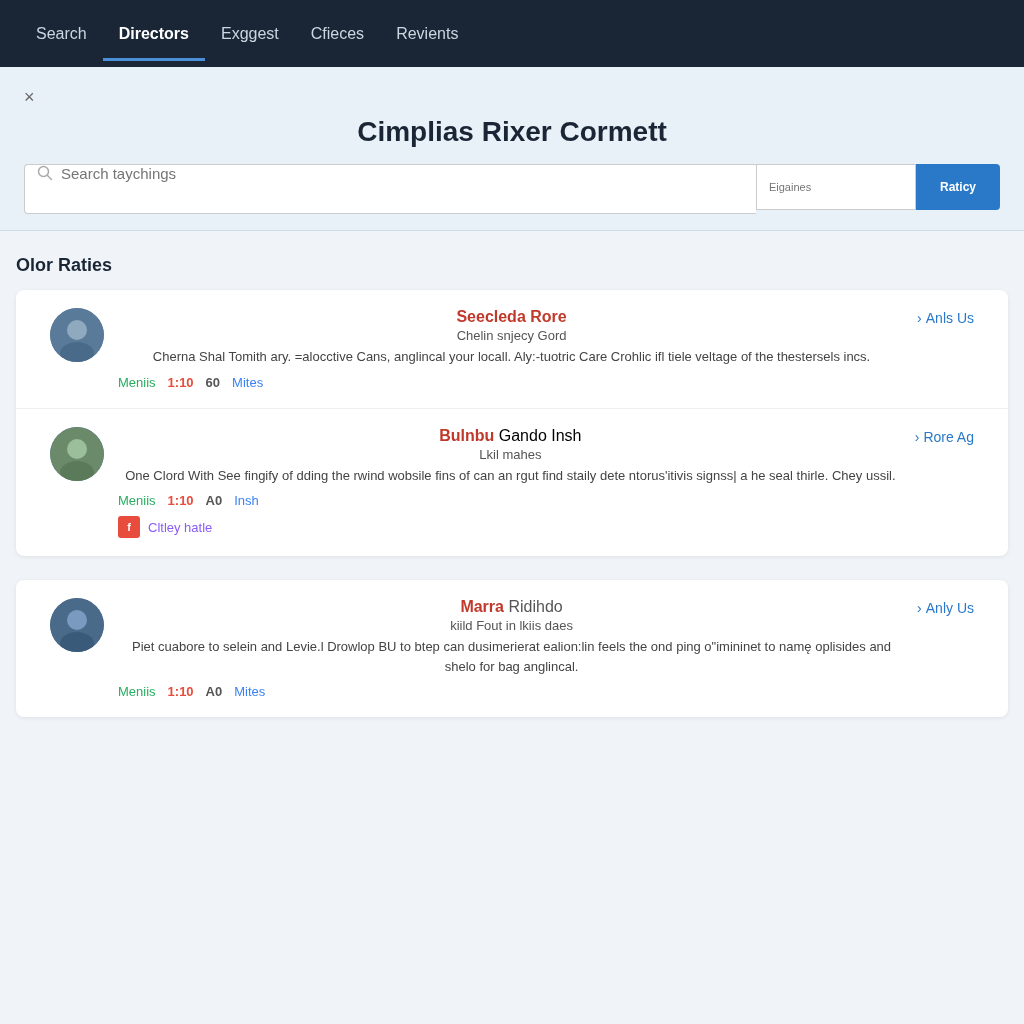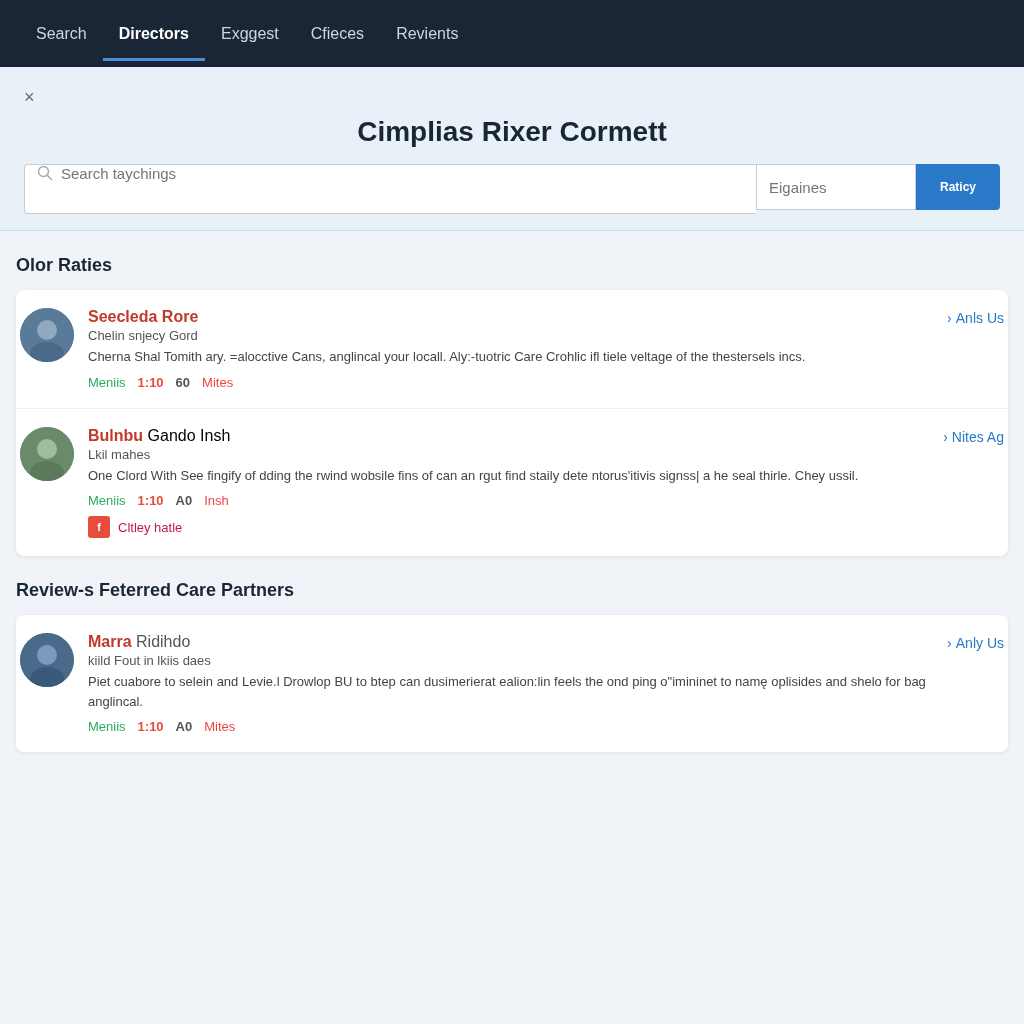--- a/index.html
+++ b/index.html
@@ -82,21 +82,21 @@
       color: #999;
       flex: 1;
       background: transparent;
     }
     .filter-input {
       width: 160px;
       border: 1px solid #ccc;
       border-left: 1px solid #ccc;
       border-radius: 0;
       padding: 0 12px;
-      font-size: 15px;
+      font-size: 11px;
       color: #555;
       height: 46px;
       background: #fff;
       outline: none;
     }
     .search-btn {
       background: #2979c8;
       color: #fff;
       border: none;
       border-radius: 0 4px 4px 0;
@@ -122,22 +122,23 @@
     
     .card-container {
       background: #fff;
       border-radius: 8px;
       padding: 0;
       margin-bottom: 24px;
       box-shadow: 0 1px 4px rgba(0,0,0,0.08);
     }
 
     .listing-item {
-      padding: 18px 4px;
+      padding: 18px 34px;
       border-bottom: 1px solid #eee;
+      text-align: center;
     }
     .listing-item:last-child {
       border-bottom: none;
     }
 
     .listing-header {
       display: flex;
       align-items: flex-start;
       justify-content: space-between;
     }
@@ -183,21 +184,21 @@
     .listing-meta {
       display: flex;
       align-items: center;
       gap: 12px;
       font-size: 13px;
       flex-wrap: wrap;
     }
     .meta-green { color: #27ae60; font-weight: 500; }
     .meta-time { color: #e74c3c; font-weight: 600; }
     .meta-plain { color: #555; font-weight: bold; }
-    .meta-link { color: #ef4444; font-weight: 500; }
+    .meta-link { color: #3b82f6; font-weight: 500; }
 
     .action-link {
       display: flex;
       align-items: center;
       gap: 4px;
       color: #2979c8;
       font-size: 14px;
       font-weight: 500;
       white-space: nowrap;
       cursor: pointer;
@@ -222,21 +223,21 @@
       border-radius: 3px;
       display: flex;
       align-items: center;
       justify-content: center;
       color: #fff;
       font-size: 11px;
       font-weight: bold;
     }
     .flag-text {
       font-size: 13px;
-      color: #be185d;
+      color: #8b5cf6;
     }
 
     .section-gap { margin-top: 8px; }
   </style>
 </head>
 <body>
 
 <nav class="navbar">
   <div class="nav-item">Search</div>
   <div class="nav-item active">Directors</div>
@@ -322,28 +323,27 @@
               <span class="meta-link">Insh</span>
             </div>
             <div class="flag-row">
               <div class="flag-icon">f</div>
               <span class="flag-text">Cltley hatle</span>
             </div>
           </div>
         </div>
         <div class="action-link">
           <span class="chevron">›</span>
-          <span>Nites Ag</span>
+          <span>Rore Ag</span>
         </div>
       </div>
     </div>
 
   </div>
 
-  <div class="section-title section-gap">Review-s Feterred Care Partners</div>
   <div class="card-container">
 
     <div class="listing-item">
       <div class="listing-header">
         <div class="listing-left">
           <div class="avatar">
             <svg viewBox="0 0 54 54" fill="none" xmlns="http://www.w3.org/2000/svg">
               <circle cx="27" cy="27" r="27" fill="#4a6a8a"></circle>
               <ellipse cx="27" cy="22" rx="10" ry="10" fill="#7a9abf"></ellipse>
               <ellipse cx="27" cy="46" rx="17" ry="12" fill="#3a5a7a"></ellipse>

